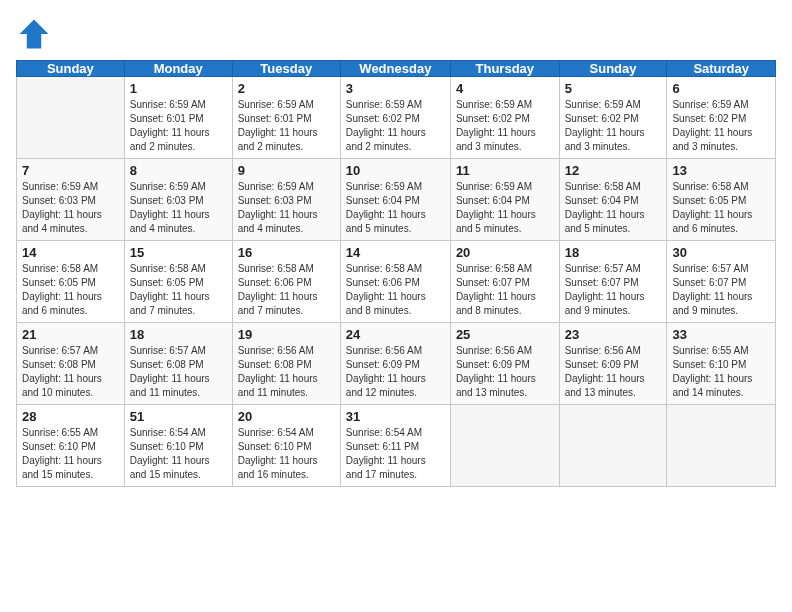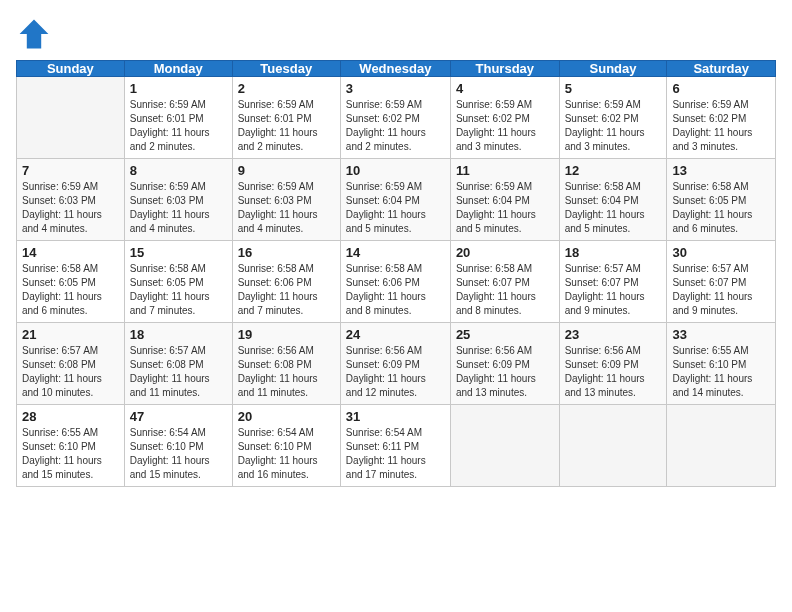--- a/index.html
+++ b/index.html
@@ -235,21 +235,21 @@
           <div class="day-number">33</div>
           <div class="day-info">Sunrise: 6:55 AM<br>Sunset: 6:10 PM<br>Daylight: 11 hours<br>and 14 minutes.</div>
         </td>
       </tr>
       <tr>
         <td>
           <div class="day-number">28</div>
           <div class="day-info">Sunrise: 6:55 AM<br>Sunset: 6:10 PM<br>Daylight: 11 hours<br>and 15 minutes.</div>
         </td>
         <td>
-          <div class="day-number">47</div>
+          <div class="day-number">51</div>
           <div class="day-info">Sunrise: 6:54 AM<br>Sunset: 6:10 PM<br>Daylight: 11 hours<br>and 15 minutes.</div>
         </td>
         <td>
           <div class="day-number">20</div>
           <div class="day-info">Sunrise: 6:54 AM<br>Sunset: 6:10 PM<br>Daylight: 11 hours<br>and 16 minutes.</div>
         </td>
         <td>
           <div class="day-number">31</div>
           <div class="day-info">Sunrise: 6:54 AM<br>Sunset: 6:11 PM<br>Daylight: 11 hours<br>and 17 minutes.</div>
         </td>

